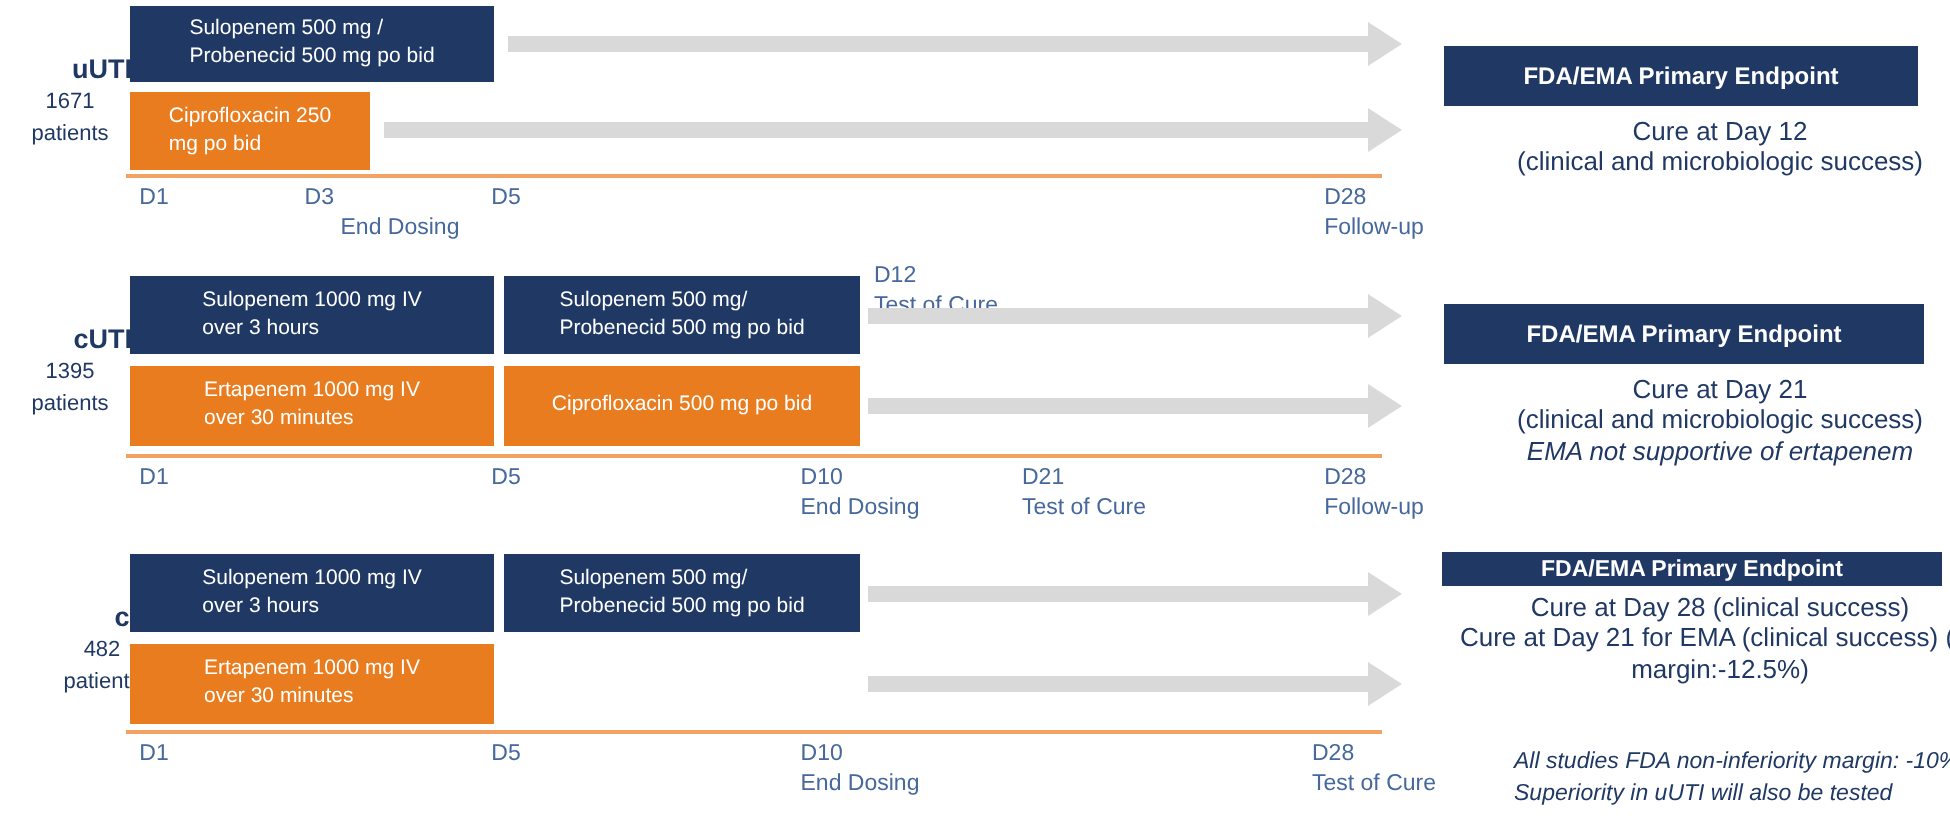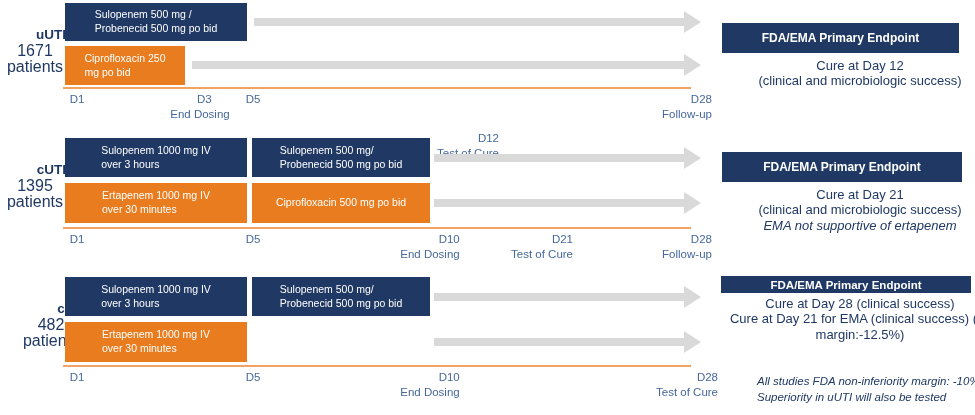--- a/index.html
+++ b/index.html
@@ -3,21 +3,21 @@
 <meta charset="utf-8">
 <style>
   html,body{margin:0;padding:0;background:#fff;}
   .canvas{
     position:relative; width:975px; height:415px; background:#fff;
     font-family:"Liberation Sans", sans-serif; overflow:hidden;
   }
   
   .study-label{position:absolute; width:62px; text-align:center; color:var(--navy); line-height:16px;}
   .study-name{font-weight:bold; font-size:13.5px;text-align:right;}
-  .study-n{font-size:16px;}
+  .study-n{font-size:11px;}
   .lbl1{left:4px; top:27px;}
   .lbl2{left:4px; top:162px;}
   .lbl3{left:20px; top:301px;}
   
   .seg{
     position:absolute; display:flex; align-items:center; justify-content:center;
     text-align:left; color:#fff; font-size:10.5px; line-height:1.3; white-space:pre-line;
   }
   .seg.navy{background:var(--navy);}
   .seg.orange{background:var(--orange);}
@@ -40,21 +40,21 @@
   .ar1a{left:254px; top:18px;  width:430px;}
   .ar1b{left:192px; top:61px;  width:492px;}
   .ar2a{left:434px; top:154px; width:250px;}
   .ar2b{left:434px; top:199px; width:250px;}
   .ar3a{left:434px; top:293px; width:250px;}
   .ar3b{left:434px; top:338px; width:250px;}
   
   .tline{position:absolute; left:63px; width:628px; height:2px; background:var(--tline);}
   .tl1{top:87px;} .tl2{top:227px;} .tl3{top:365px;}
   .tick{
-    position:absolute; transform:translateX(-50%); text-align:right;
+    position:absolute; transform:translateX(-50%); text-align:left;
     color:var(--tick); font-size:11.5px; line-height:1.3; white-space:nowrap;
   }
   .tick .sub.shiftr{transform:translateX(18px);}
   .r1t1{left:77px;  top:92px;} .r1t2{left:182px; top:92px;} .r1t3{left:253px; top:92px;}
   .r1t4{left:468px; top:92px;margin-top:39px;} .r1t5{left:687px; top:92px;}
   .r2t1{left:77px;  top:232px;} .r2t2{left:253px; top:232px;} .r2t3{left:430px; top:232px;}
   .r2t4{left:542px; top:232px;} .r2t5{left:687px; top:232px;}
   .r3t1{left:77px;  top:370px;} .r3t2{left:253px; top:370px;} .r3t3{left:430px; top:370px;}
   .r3t4{left:687px; top:370px;}
   

